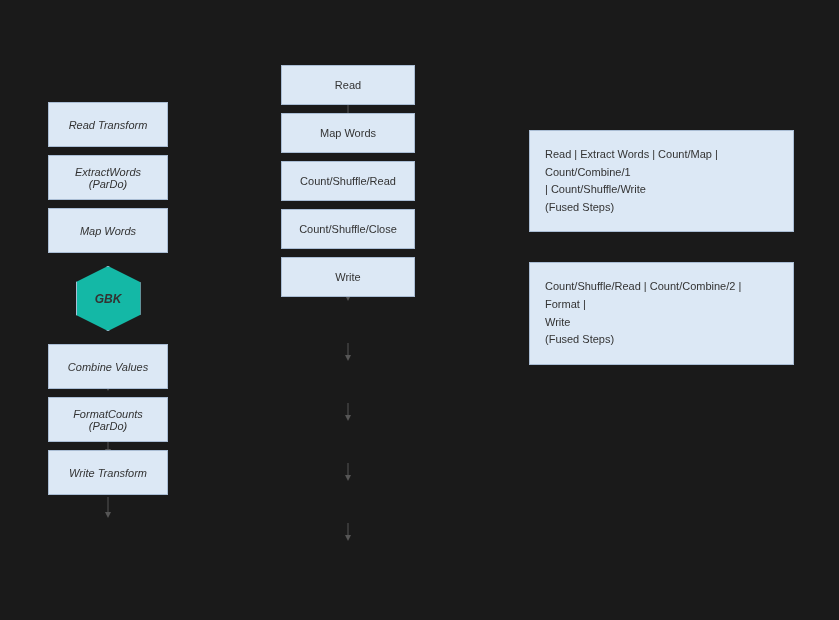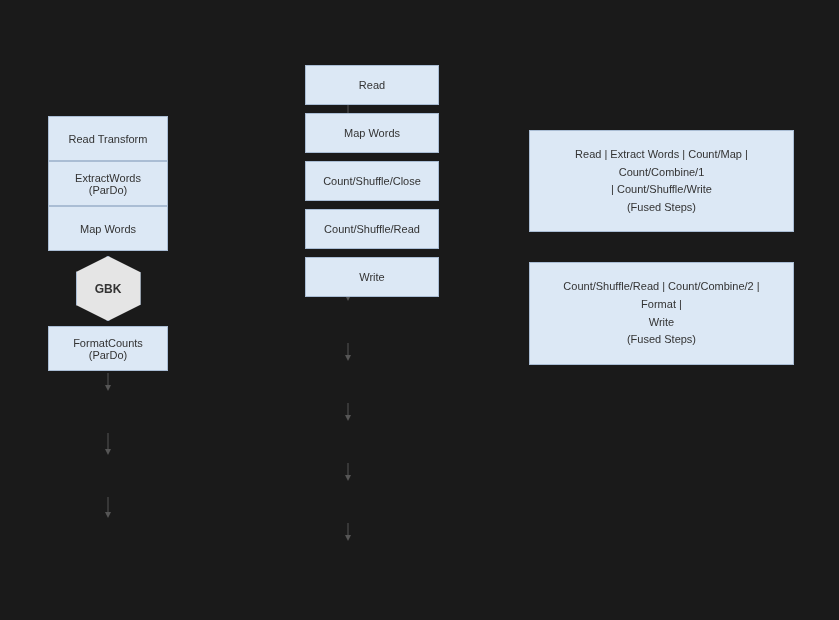--- a/index.html
+++ b/index.html
@@ -17,45 +17,46 @@
     .diagram-container {
       position: relative;
       width: 839px;
       height: 620px;
     }
 
     
     .left-column {
       position: absolute;
       left: 48px;
-      top: 116px;
+      top: 102px;
       display: flex;
       flex-direction: column;
-      gap: 0;
-      align-items: center;
+      gap: 8px;
+      align-items: center;
+      font-style: italic;
     }
 
     .step-box {
       background: #dce8f5;
       border: 1px solid #aabdd4;
       width: 120px;
       min-height: 45px;
       display: flex;
       align-items: center;
       justify-content: center;
       text-align: center;
       padding: 6px 8px;
       font-size: 11px;
       color: #333;
     }
 
     .gbk-hex {
       width: 65px;
       height: 65px;
-      background: #e5e5e5;
+      background: #14b8a6;
       border: 1px solid #aabdd4;
       display: flex;
       align-items: center;
       justify-content: center;
       font-size: 12px;
       font-weight: bold;
       clip-path: polygon(50% 0%, 100% 25%, 100% 75%, 50% 100%, 0% 75%, 0% 25%);
     }
 
     
@@ -74,42 +75,40 @@
       border: 1px solid #aabdd4;
       width: 134px;
       min-height: 40px;
       display: flex;
       align-items: center;
       justify-content: center;
       text-align: center;
       padding: 6px 8px;
       font-size: 11px;
       color: #333;
-      margin-left: 24px;
     }
 
     
     .right-column {
       position: absolute;
       right: 45px;
       top: 130px;
       display: flex;
       flex-direction: column;
       gap: 30px;
     }
 
     .fused-box {
       background: #dce8f5;
       border: 1px solid #aabdd4;
       width: 265px;
       min-height: 100px;
       display: flex;
       align-items: center;
       justify-content: center;
-      text-align: center;
       padding: 15px;
       font-size: 11px;
       color: #333;
       line-height: 1.6;
     }
 
     
     .connectors {
       position: absolute;
       top: 0;
@@ -169,36 +168,42 @@
     </div>
     <div class="step-box">
       <span>Map Words</span>
     </div>
     <div style="display:flex;align-items:center;justify-content:center;width:120px;height:75px;">
       <div class="gbk-hex">
         <span>GBK</span>
       </div>
     </div>
     <div class="step-box">
+      <span>Combine Values</span>
+    </div>
+    <div class="step-box">
       <span>FormatCounts<br>(ParDo)</span>
     </div>
+    <div class="step-box">
+      <span>Write Transform</span>
+    </div>
   </div>
 
   <div class="middle-column">
     <div class="exec-box">
       <span>Read</span>
     </div>
     <div class="exec-box">
       <span>Map Words</span>
     </div>
     <div class="exec-box">
+      <span>Count/Shuffle/Read</span>
+    </div>
+    <div class="exec-box">
       <span>Count/Shuffle/Close</span>
-    </div>
-    <div class="exec-box">
-      <span>Count/Shuffle/Read</span>
     </div>
     <div class="exec-box">
       <span>Write</span>
     </div>
   </div>
 
   <div class="right-column">
     <div class="fused-box">
       <span>
         Read | Extract Words | Count/Map | Count/Combine/1<br>| Count/Shuffle/Write<br>(Fused Steps)

